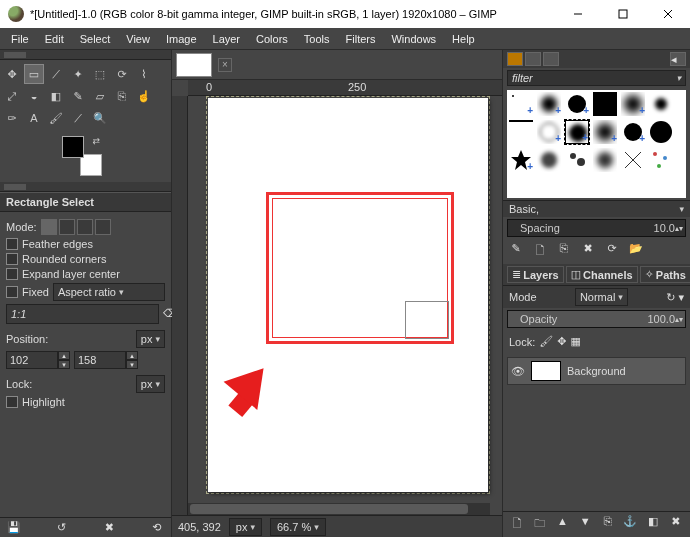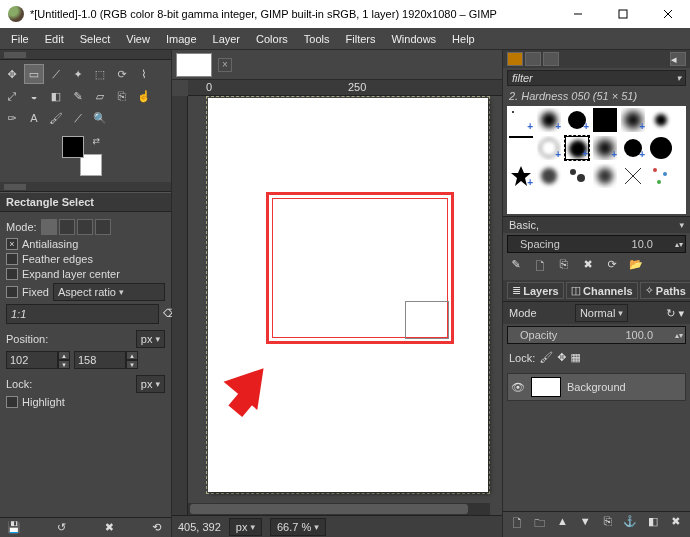--- a/index.html
+++ b/index.html
@@ -59,21 +59,21 @@
 .rp-tabs span{width:16px;height:14px;background:#555;border:1px solid #666}
 .filter-row{display:flex;align-items:center;background:#333;border:1px solid #222;margin:2px 4px;padding:1px 4px;font-style:italic;color:#888;justify-content:space-between}
 .brush-label{padding:2px 6px;font-style:italic;color:#ccc}
 .brush-grid{background:#fff;margin:2px 4px;height:108px;position:relative}
 .brush-grid .b{position:absolute;width:24px;height:24px}
 .plus{color:#36c;font-size:10px;font-weight:bold}
 .brush-sel{border:1px solid #000;outline:1px dashed #000}
 .rp-bar{display:flex;align-items:center;justify-content:space-between;padding:2px 6px;background:#3a3a3a;border-top:1px solid #222}
 .slider-row{display:flex;align-items:center;background:#2f2f2f;border:1px solid #111;margin:2px 4px;height:18px;position:relative}
 .slider-row .lab{position:absolute;left:12px;color:#ccc}
-.slider-row .val{position:absolute;right:32px;color:#ccc}
+.slider-row .val{position:absolute;right:10px;color:#ccc}
 .slider-row .sp{position:absolute;right:2px;font-size:8px;color:#ccc}
 .ic-row{display:flex;gap:10px;padding:3px 6px;color:#ccc}
 .ic-row span{width:14px;text-align:center}
 .layers-tabs{display:flex;gap:2px;padding:2px 4px;background:#3a3a3a;font-size:10px}
 .layers-tabs span{padding:1px 4px;border:1px solid #555;display:flex;align-items:center;gap:2px}
 .layer-row{display:flex;align-items:center;gap:6px;background:#5a5a5a;margin:4px;padding:3px;border:1px solid #333}
 .layer-row .th{width:30px;height:20px;background:#fff;border:1px solid #000}
 .eye{width:14px;text-align:center}
 .bottom-ic{display:flex;justify-content:space-between;padding:3px 6px;border-top:1px solid #222;margin-top:auto;color:#bbb}
 .bottom-ic span{width:16px;text-align:center}
@@ -158,26 +158,26 @@
     <div class="row">
       <span>Mode:</span>
       <div class="mode-icons">
         <span class="active"></span>
         <span></span>
         <span></span>
         <span></span>
       </div>
     </div>
     <div class="row">
-        <span class="cbx on"></span>
-        <span>Antialiasing</span>
-      </div>
-    <div class="row">
         <span class="cbx"></span>
         <span>Feather edges</span>
+      </div>
+    <div class="row">
+        <span class="cbx"></span>
+        <span>Rounded corners</span>
       </div>
     <div class="row">
         <span class="cbx"></span>
         <span>Expand layer center</span>
       </div>
     <div class="row">
       <span class="cbx"></span>
       <span>Fixed</span>
       <div class="ddl" style="flex:1">
           <span>Aspect ratio</span>
@@ -277,21 +277,20 @@
   <div class="rp-tabs">
     <span style="background:#b70"></span>
     <span></span>
     <span></span>
     <span style="margin-left:auto">◂</span>
   </div>
   <div class="filter-row">
     <span>filter</span>
     <span class="chev">▾</span>
   </div>
-  <div class="brush-label">2. Hardness 050 (51 × 51)</div>
   <div class="brush-grid">
     <div class="b" style="left:2px;top:2px"><svg width="24" height="24">
           <circle cx="4" cy="4" r="1" fill="#000"></circle>
         </svg><span class="plus" style="position:absolute;right:0;bottom:0">+</span></div>
     <div class="b" style="left:30px;top:2px"><svg width="24" height="24">
           <circle cx="12" cy="12" r="8" fill="#000" filter="blur(3px)"></circle>
         </svg><span class="plus" style="position:absolute;right:0;bottom:0">+</span></div>
     <div class="b" style="left:58px;top:2px"><svg width="24" height="24">
           <circle cx="12" cy="12" r="9" fill="#000"></circle>
         </svg><span class="plus" style="position:absolute;right:0;bottom:0">+</span></div>

